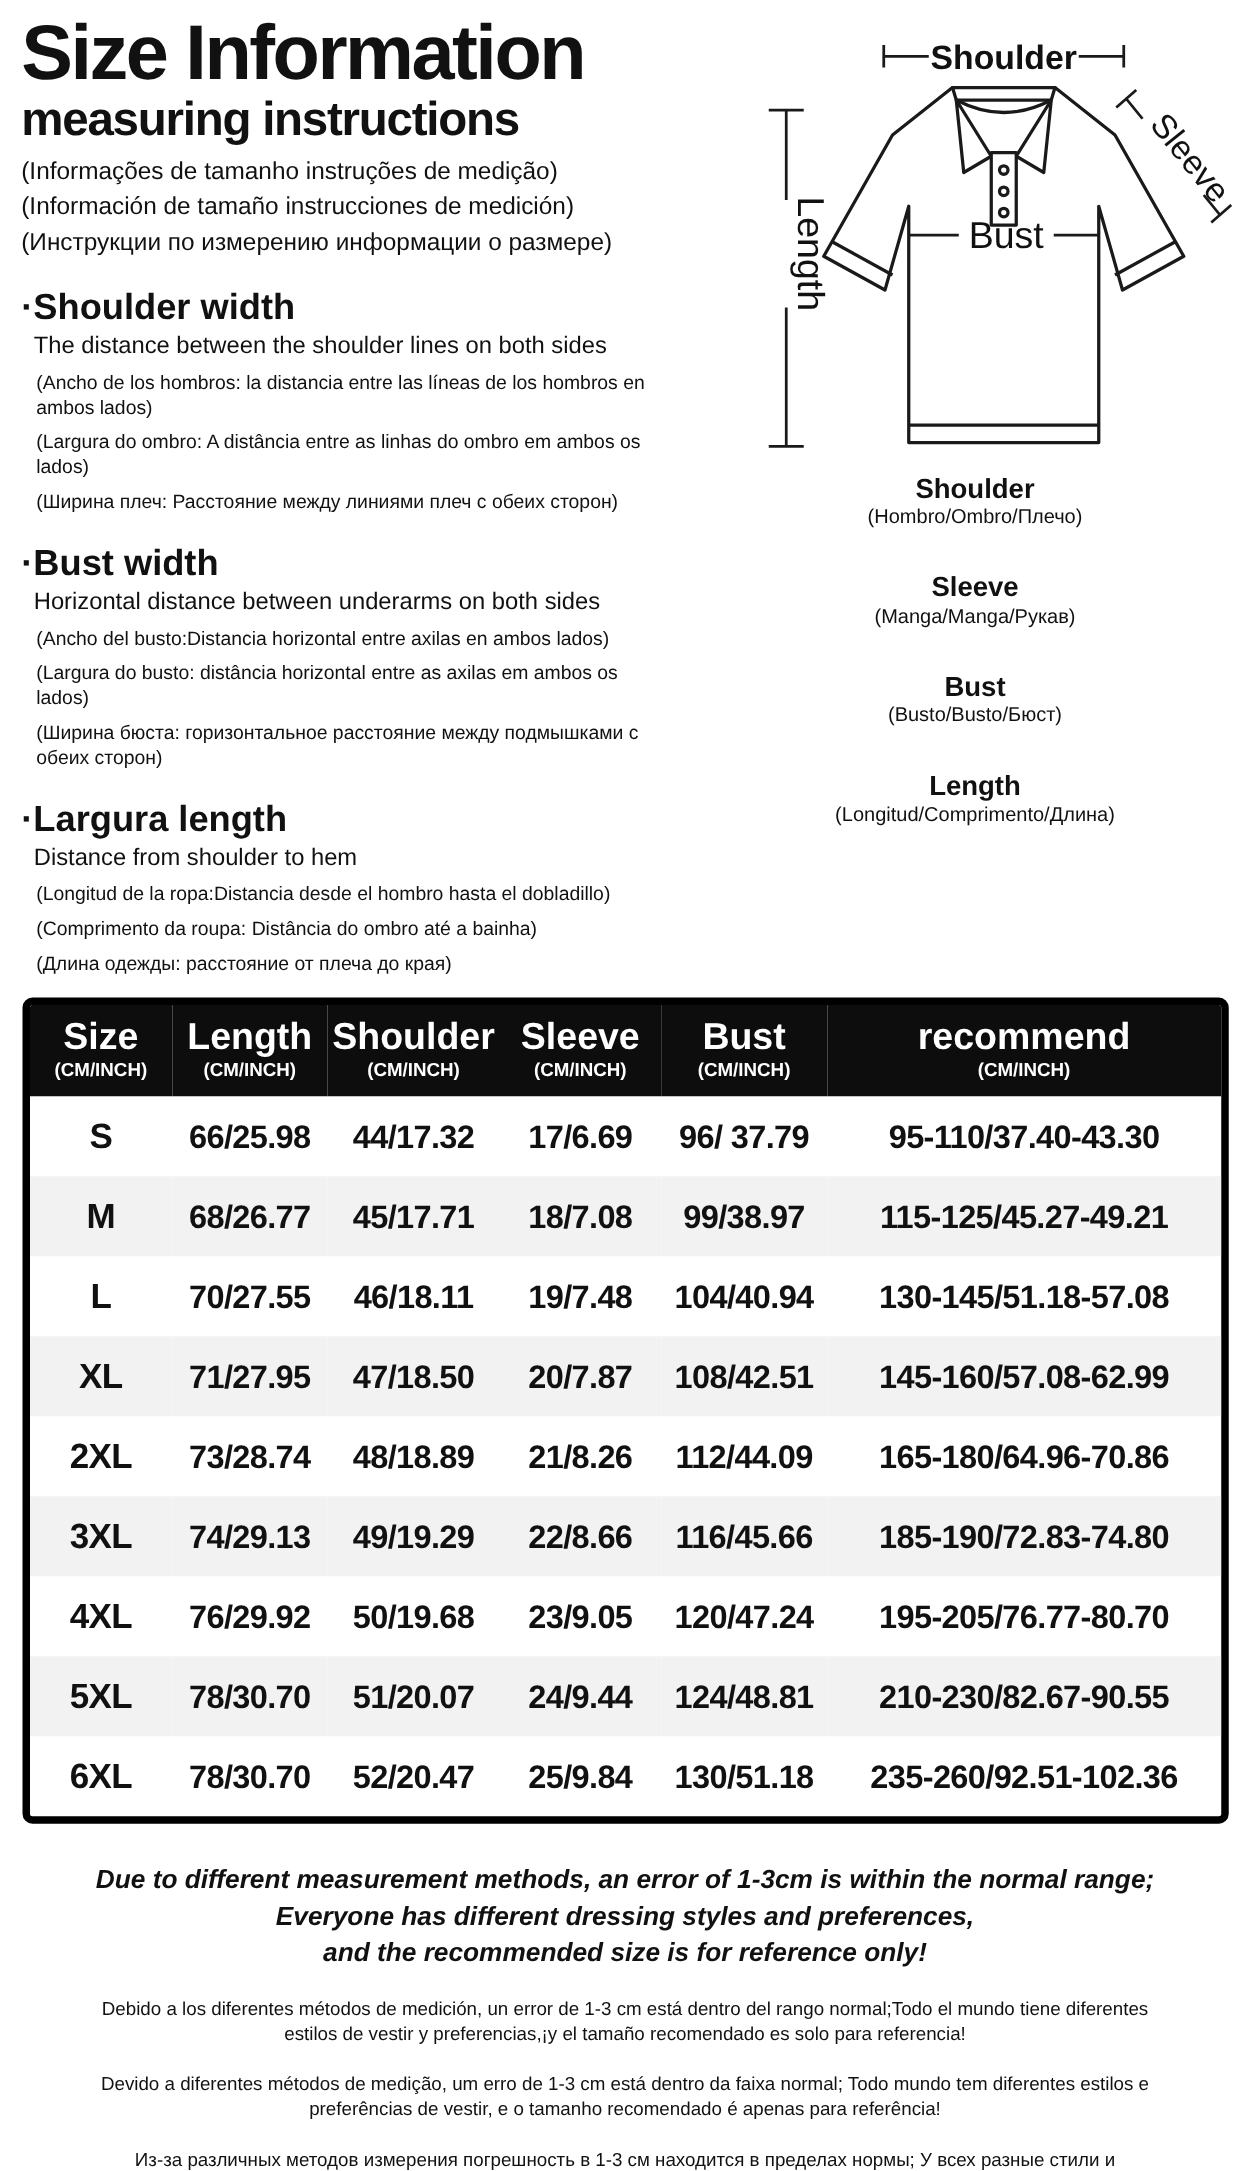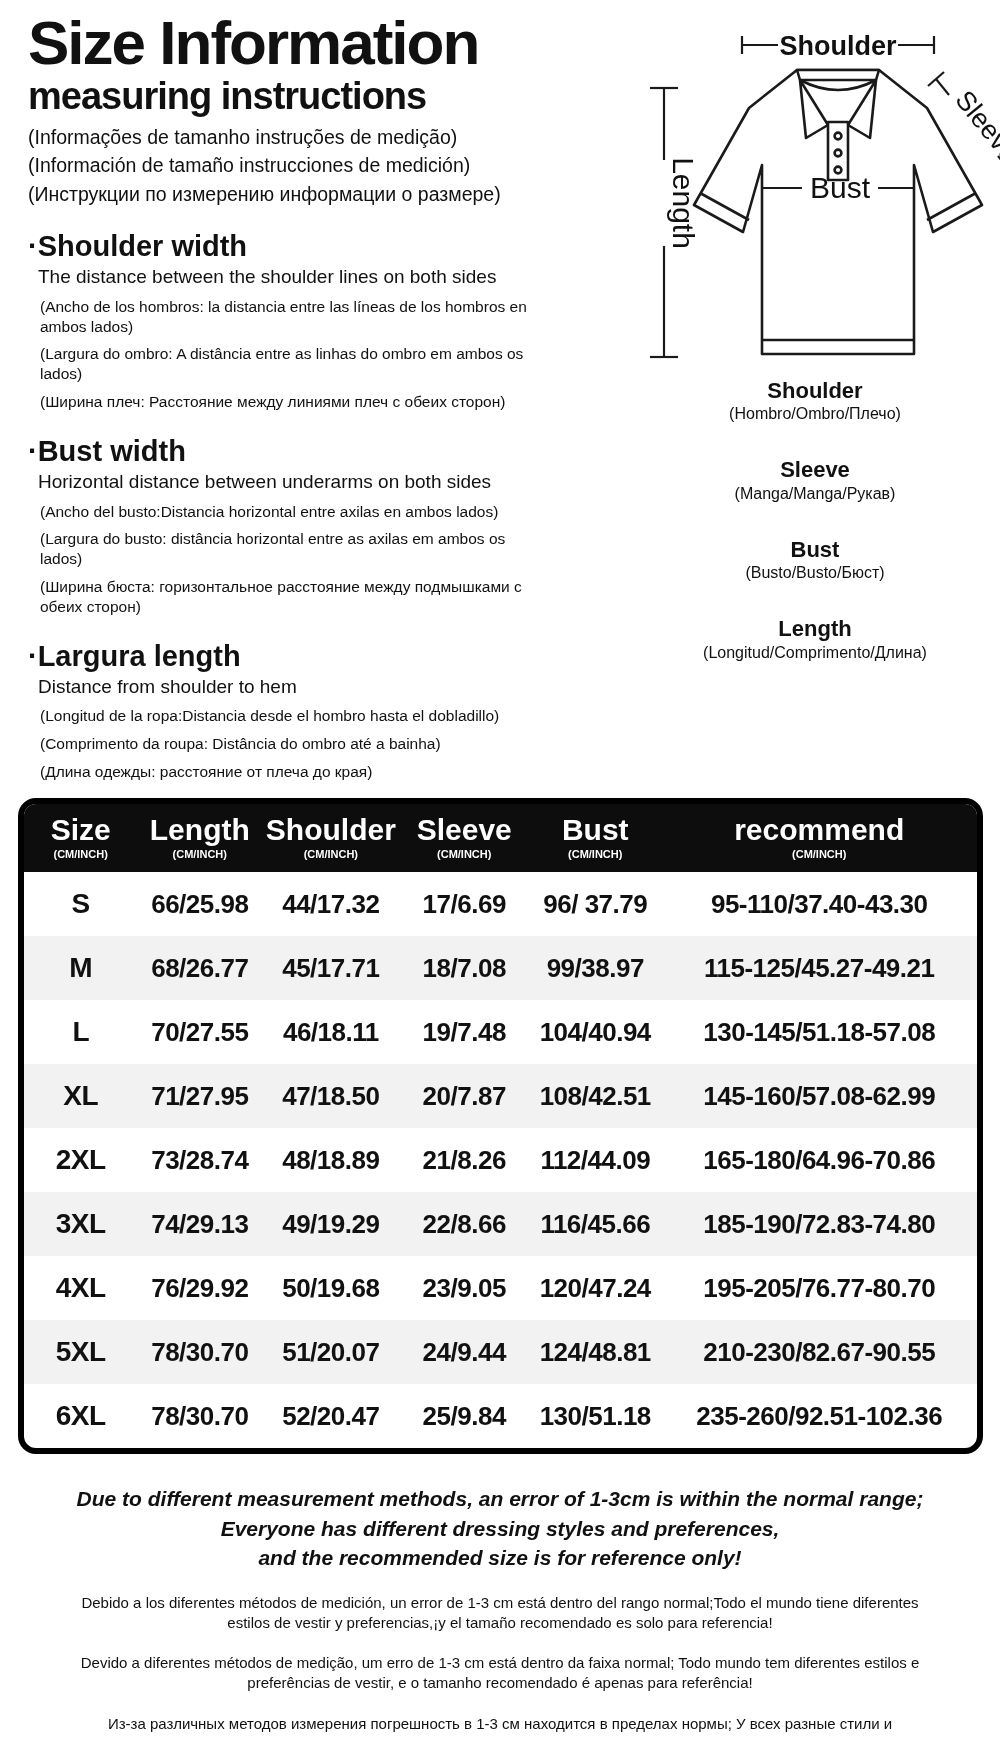--- a/index.html
+++ b/index.html
@@ -2,21 +2,21 @@
 <html><head>
 <meta charset="utf-8">
 <style>
   html,body { margin:0; padding:0; background:#ffffff; }
   .page {
     position:relative; width:1000px; height:1737px; margin:0 auto;
     background:#fff; color:#111; overflow:hidden;
     font-family:"Liberation Sans", sans-serif;
   }
   
-  .top { display:flex; padding:10px 0 0 28px;gap:24px; }
+  .top { display:flex; padding:10px 0 0 17px; }
   .left-col { width:540px; flex:0 0 540px; }
   .right-col { width:446px; flex:1; }
 
   h1.title { font-size:62px; font-weight:700; letter-spacing:-2px; margin:0; line-height:1.05; }
   h2.subtitle { font-size:38px; font-weight:700; letter-spacing:-1px; margin:2px 0 8px; line-height:1.05; }
   p.trans { font-size:19.5px; margin:3px 0; line-height:1.3; }
 
   .measure-section { margin-top:24px; }
   .measure-section h3 { font-size:29px; font-weight:700; margin:0; line-height:1.1; }
   .sec-sub { font-size:19px; margin:3px 0 4px 10px; line-height:1.2; }
@@ -25,28 +25,28 @@
   
   .diagram-svg { display:block; }
   .legend { text-align:center; margin-top:6px; }
   .legend-block { margin-bottom:33px; }
   .legend-term { font-size:22px; font-weight:700; line-height:1.2; }
   .legend-trans { font-size:16px; line-height:1.25; }
 
   
   .table-wrap {
     width:953px; margin:16px auto 0;
-    border:6px solid #000; border-radius:18px; overflow:hidden;
+    border:6px solid #000; border-radius:8px; overflow:hidden;
   }
   table.size-table { width:100%; border-collapse:collapse; table-layout:fixed; }
   table.size-table th {
     background:#0d0d0d; color:#fff; text-align:center; padding:10px 0 12px;
   }
   th .th-main { font-size:30px; font-weight:700; line-height:1.05; }
-  th .th-sub  { font-size:11px; font-weight:700; margin-top:3px; }
+  th .th-sub  { font-size:15px; font-weight:700; margin-top:3px; }
   table.size-table td {
     text-align:center; font-weight:700; font-size:26px; padding:16px 0;
     letter-spacing:-0.5px;
   }
   table.size-table td.cell-size { font-size:28px; }
   table.size-table tbody tr:nth-child(even) { background:#f2f2f2; }
 
   .col-size{width:12%} .col-length{width:13%} .col-shoulder{width:14.5%}
   .col-sleeve{width:13.5%} .col-bust{width:14%} .col-recommend{width:33%}
 

